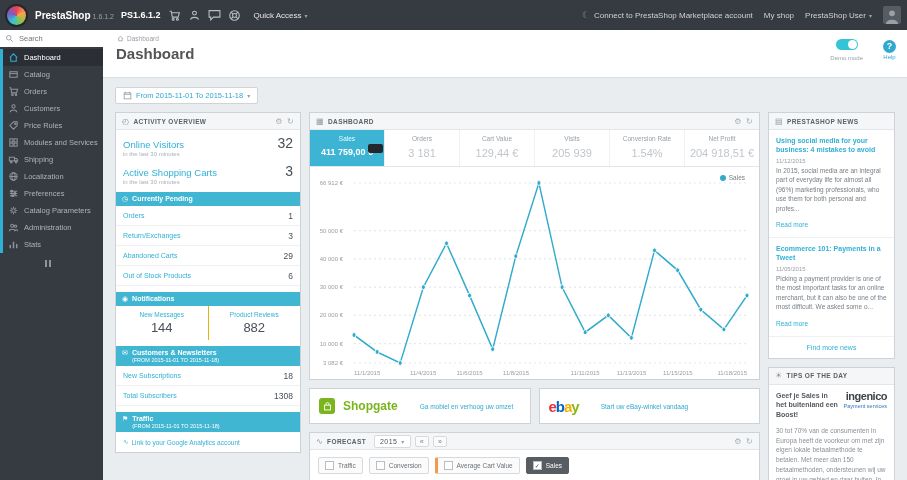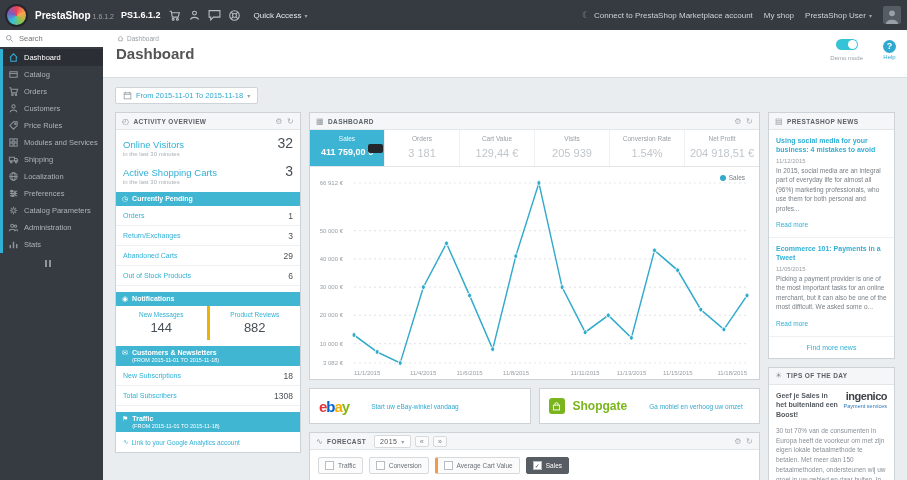--- a/index.html
+++ b/index.html
@@ -79,21 +79,21 @@
   .bluebar{background:#41b6d2;color:#fff;font-size:7px;font-weight:bold;padding:3px 6px;margin-top:6px;
            display:flex;gap:4px;align-items:flex-start;}
   .bluebar .bico{font-weight:normal;font-size:7px;}
   .bluebar .sub{display:block;font-weight:normal;font-size:5.5px;margin-top:1px;}
   .arow{display:flex;justify-content:space-between;align-items:center;padding:4.5px 7px;
         border-bottom:1px solid #eef0f2;font-size:7px;cursor:pointer;}
   .arow .al{color:#31b0d5;}
   .arow .av{color:#484f56;font-size:8.5px;}
   .notif{display:flex;}
   .ncell{flex:1;text-align:center;padding:5px 2px;cursor:pointer;}
-  .ncell+.ncell{border-left:3px solid #eab308;}
+  .ncell+.ncell{border-left:1px solid #eab308;}
   .ncell .nl{color:#31b0d5;font-size:6.5px;}
   .ncell .nv{color:#484f56;font-size:13px;margin-top:2px;}
   .galink{padding:6px 7px;font-size:6.5px;color:#31b0d5;display:flex;gap:3px;align-items:center;cursor:pointer;}
   
   .kpis{display:flex;border-bottom:1px solid #e2e6e9;}
   .kpi{flex:1;text-align:center;padding:5px 2px 7px;position:relative;cursor:pointer;}
   .kpi+.kpi{border-left:1px solid #eef0f2;}
   .kpi .kl{font-size:6.5px;color:#9aa0a6;}
   .kpi .kv{font-size:11px;color:#c0c6cb;margin-top:5px;white-space:nowrap;}
   .kpi.active{background:#3eb4d4;}
@@ -543,32 +543,32 @@
             <span class="xlab">11/11/2015</span>
             <span class="xlab">11/13/2015</span>
             <span class="xlab">11/15/2015</span>
             <span class="xlab">11/18/2015</span>
           </div>
         </div>
       </div>
 
       <div class="promos">
         <div class="promo">
-          <span class="ebay"><span class="e1">e</span><span class="e2">b</span><span class="e3">a</span><span class="e4">y</span></span>
-          <span class="promo-link">Start uw eBay-winkel vandaag</span>
-        </div>
-        <div class="promo">
           <span class="sg-ico">
               <svg viewBox="0 0 16 16" width="11" height="11" fill="none" stroke="#fff" stroke-width="1.3">
                 <rect x="3.5" y="6" width="9" height="7"></rect>
                 <path d="M5.8 6 V4.5 a2.2 2.2 0 0 1 4.4 0 V6"></path>
               </svg>
             </span>
           <span class="sg-name">Shopgate</span>
           <span class="promo-link">Ga mobiel en verhoog uw omzet</span>
+        </div>
+        <div class="promo">
+          <span class="ebay"><span class="e1">e</span><span class="e2">b</span><span class="e3">a</span><span class="e4">y</span></span>
+          <span class="promo-link">Start uw eBay-winkel vandaag</span>
         </div>
       </div>
 
       <div class="panel">
         <div class="phead">
           <span class="pico">∿</span>
           <span>FORECAST</span>
           <span class="fselect">
               <span>2015</span>
               <span class="caret">▾</span>

